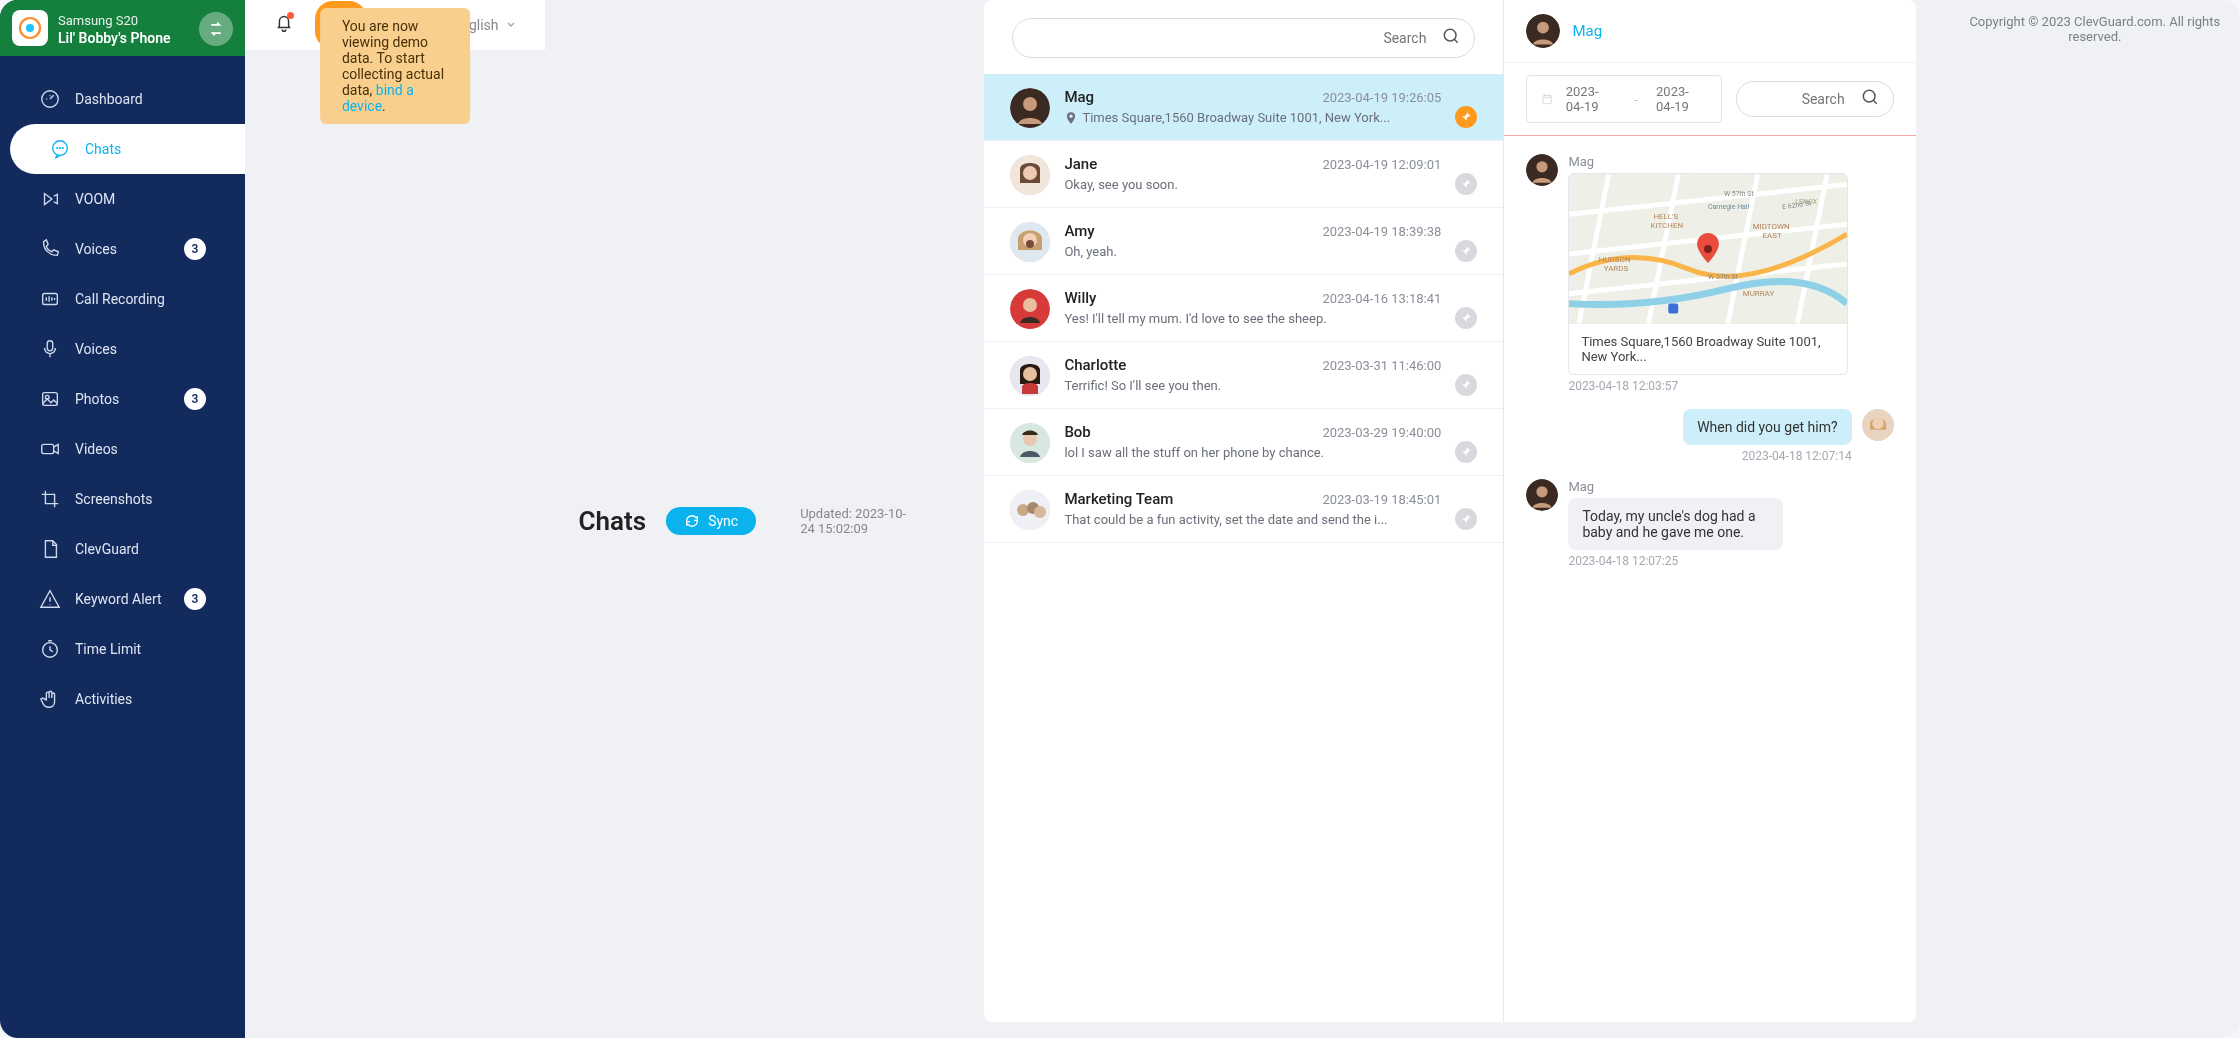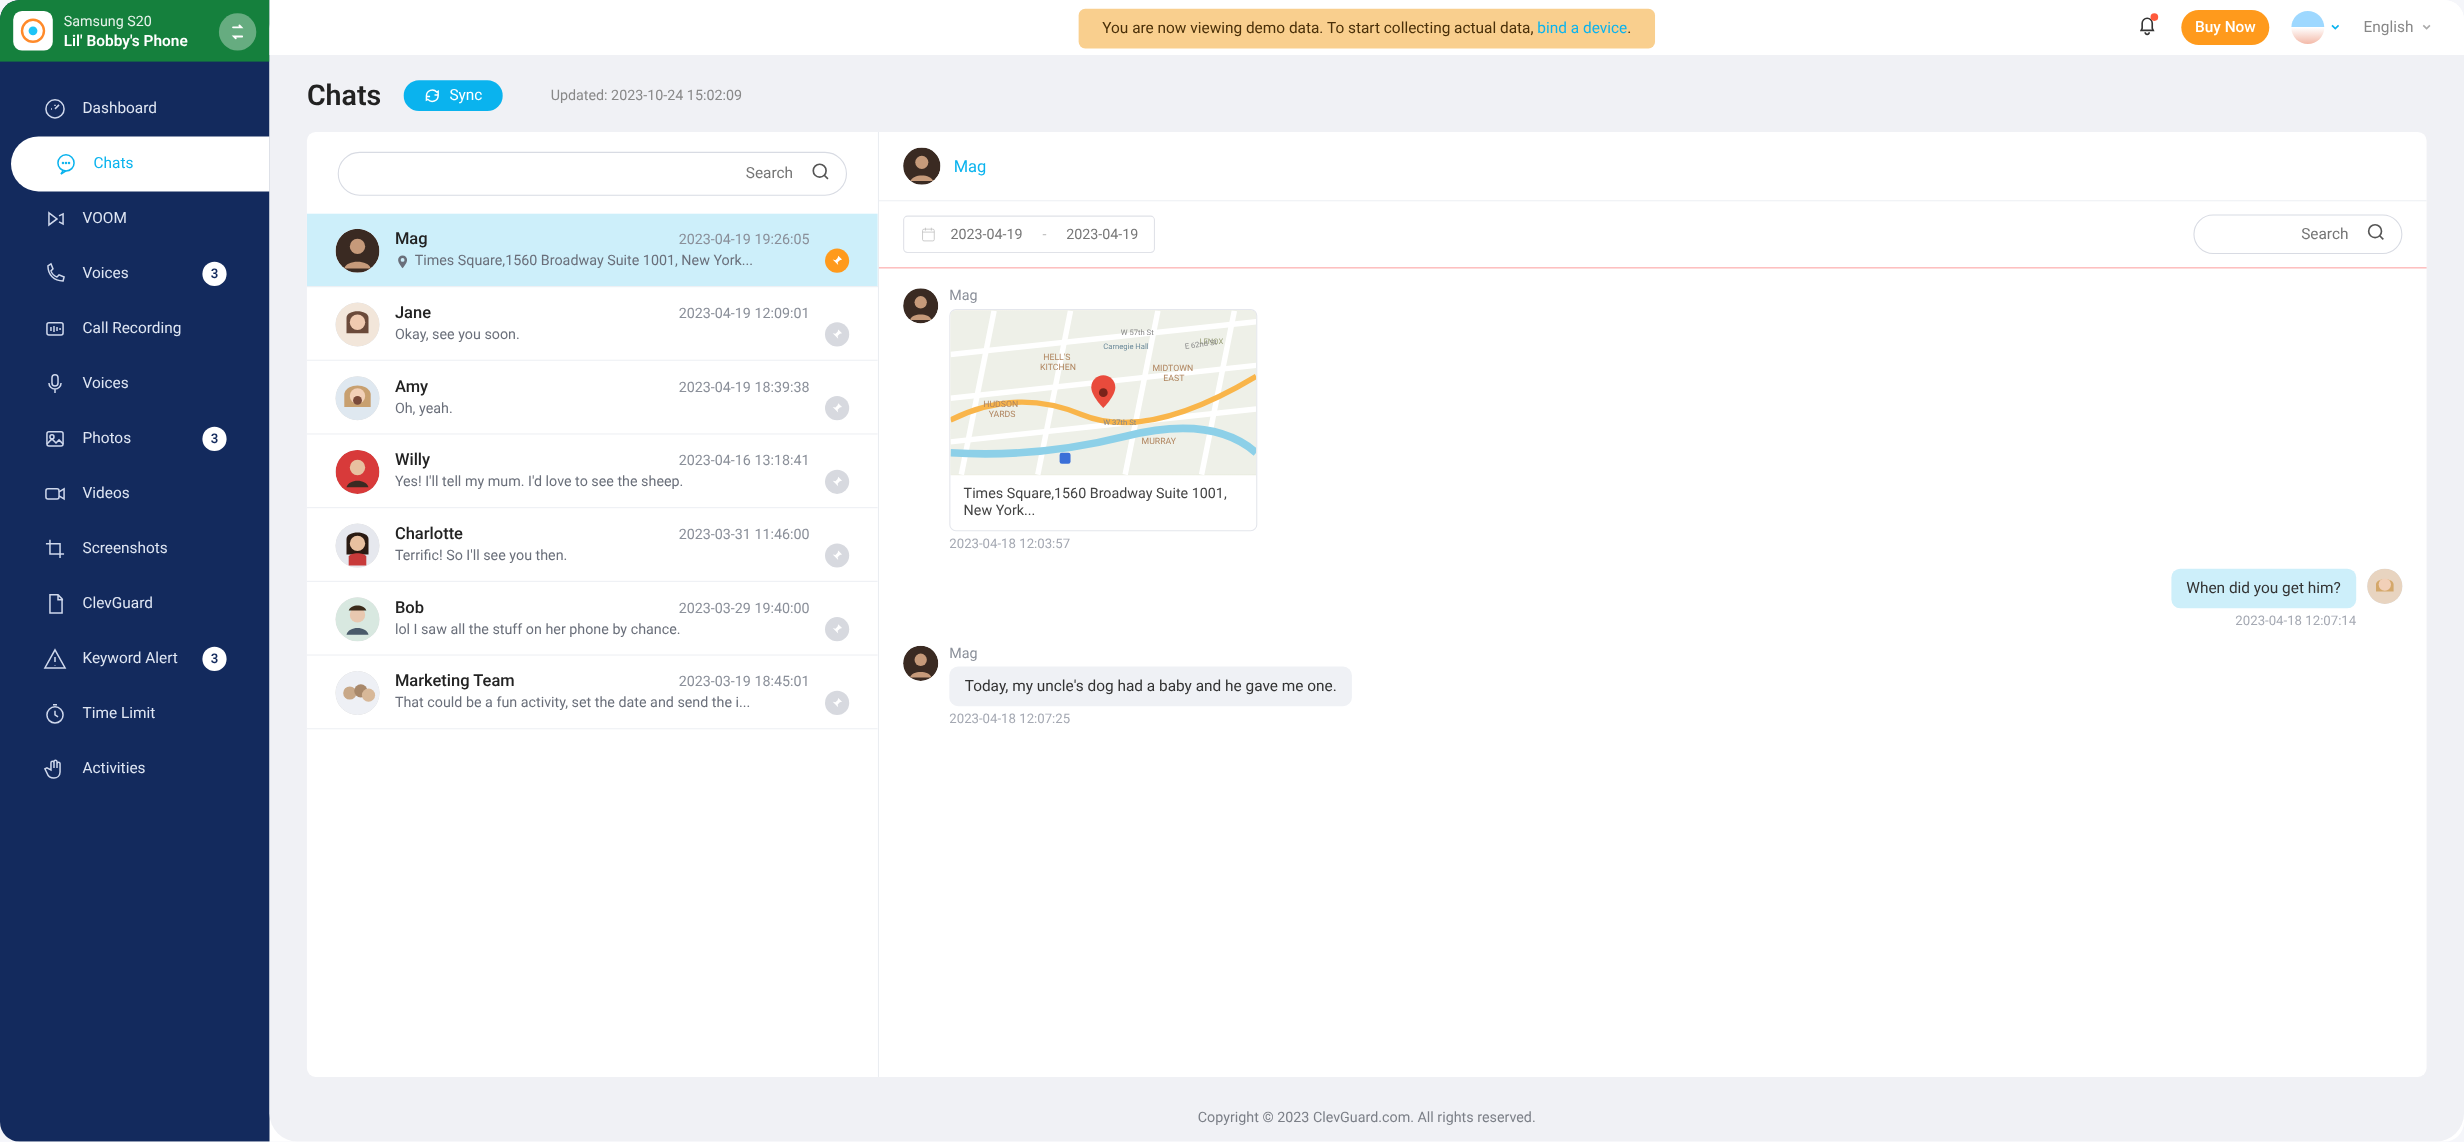--- a/index.html
+++ b/index.html
@@ -20,21 +20,21 @@
 .nav { padding-top: 18px; }
 .nav-item { display: flex; align-items: center; gap: 14px; padding: 14px 39px; cursor: pointer; position: relative; }
 .nav-item .icon { width: 22px; height: 22px; display: flex; align-items: center; justify-content: center; }
 .nav-item .icon svg { width: 22px; height: 22px; stroke: #cfd8ec; fill: none; stroke-width: 1.5; }
 .nav-item .label { font-size: 14px; flex: 1; }
 .nav-item .badge { min-width: 22px; height: 22px; border-radius: 11px; background: #fff; color: #132a5d; font-size: 12px; font-weight: 600; display: flex; align-items: center; justify-content: center; padding: 0 6px; }
 .nav-item.active { background: #fff; color: #0ab3ee; border-radius: 30px 0 0 30px; margin-left: 10px; }
 .nav-item.active .icon svg { stroke: #0ab3ee; }
 
 
-.main { flex: 1; display: flex; flex-direction: column; background: #f0f1f5; min-width: 0; border-radius: 26px; }
+.main { flex: 1; display: flex; background: #f0f1f5; min-width: 0; }
 .topbar { height: 50px; background: #fff; display: flex; align-items: center; justify-content: flex-end; padding: 0 28px; gap: 20px; position: relative; }
 .demo-banner { position: absolute; left: 50%; transform: translateX(-50%); top: 8px; background: #f9cf8e; color: #4a3009; padding: 10px 22px; border-radius: 6px; font-size: 14px; }
 .demo-banner a { color: #0ab3ee; text-decoration: none; }
 .bell { position: relative; }
 .bell svg { width: 22px; height: 22px; stroke: #333; fill: none; stroke-width: 1.6; }
 .bell .dot { position: absolute; top: 0; right: 1px; width: 7px; height: 7px; border-radius: 50%; background: #ff5a3c; }
 .buy-btn { background: #ff9a1c; color: #fff; padding: 8px 12px; border-radius: 18px; font-size: 14px; font-weight: 500; }
 .avatar-top { width: 30px; height: 30px; border-radius: 50%; background: linear-gradient(180deg,#9ed8ff 0,#9ed8ff 50%, #fff 50%, #f3b9a8 100%); display: inline-block; }
 .avatar-top-wrap { display: flex; align-items: center; gap: 4px; }
 .avatar-top-wrap svg { width: 12px; height: 12px; stroke: #0ab3ee; fill: none; }

